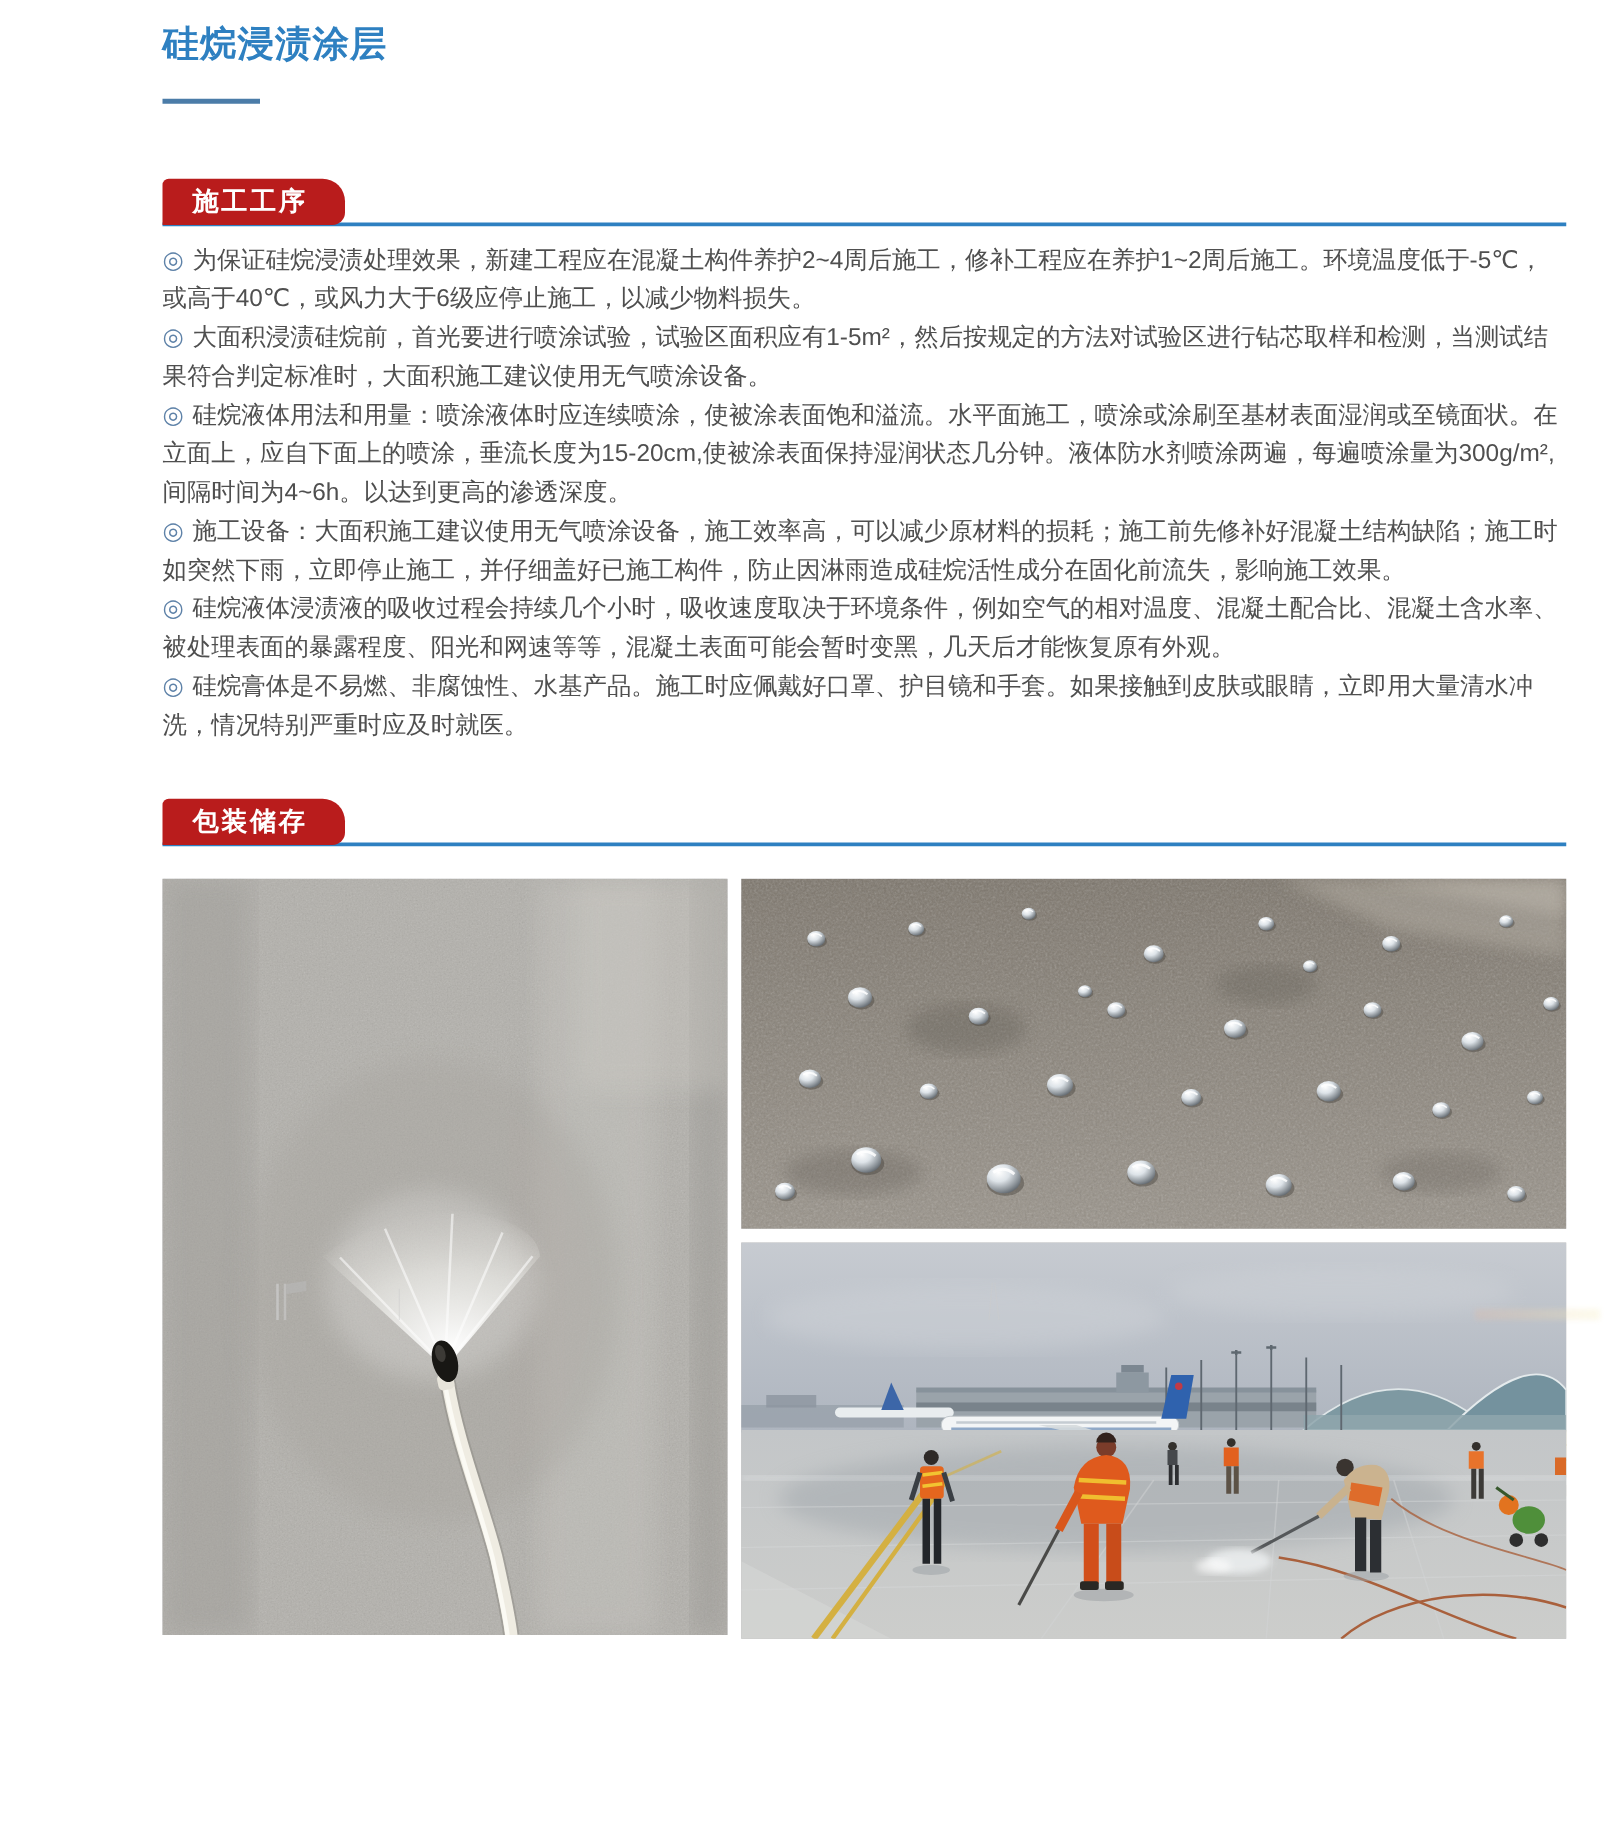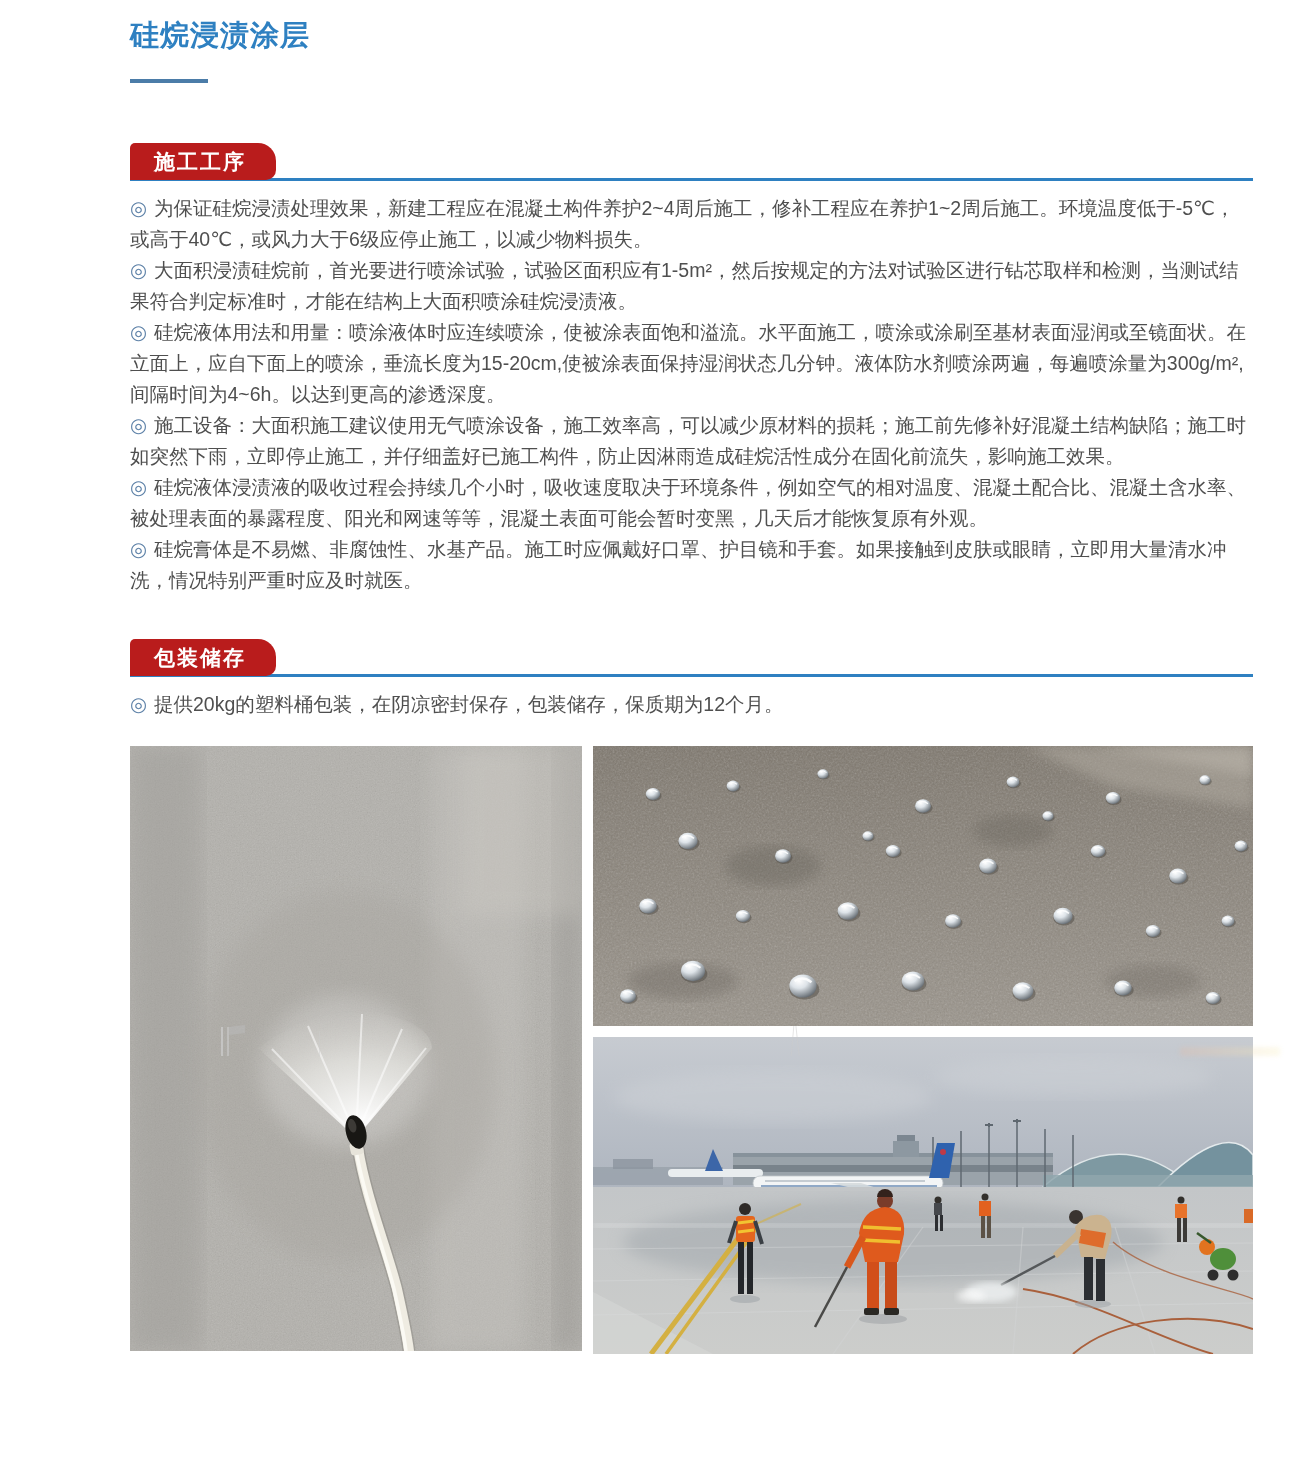--- a/index.html
+++ b/index.html
@@ -50,34 +50,31 @@
 
   <h1 class="title">硅烷浸渍涂层</h1>
   <div class="title-underline"></div>
 
   <section class="section">
     <div class="section-head">
       <div class="badge">施工工序</div>
     </div>
     <div class="bullets">
       <p><span class="bul">◎</span><span>为保证硅烷浸渍处理效果，新建工程应在混凝土构件养护2~4周后施工，修补工程应在养护1~2周后施工。环境温度低于-5℃，或高于40℃，或风力大于6级应停止施工，以减少物料损失。</span></p>
-      <p><span class="bul">◎</span><span>大面积浸渍硅烷前，首光要进行喷涂试验，试验区面积应有1-5m²，然后按规定的方法对试验区进行钻芯取样和检测，当测试结果符合判定标准时，才能在结构上大面积喷涂硅烷浸渍液。</span></p>
+      <p><span class="bul">◎</span><span>大面积浸渍硅烷前，首光要进行喷涂试验，试验区面积应有1-5m²，然后按规定的方法对试验区进行钻芯取样和检测，当测试结果符合判定标准时，大面积施工建议使用无气喷涂设备。</span></p>
       <p><span class="bul">◎</span><span>硅烷液体用法和用量：喷涂液体时应连续喷涂，使被涂表面饱和溢流。水平面施工，喷涂或涂刷至基材表面湿润或至镜面状。在立面上，应自下面上的喷涂，垂流长度为15-20cm,使被涂表面保持湿润状态几分钟。液体防水剂喷涂两遍，每遍喷涂量为300g/m²,间隔时间为4~6h。以达到更高的渗透深度。</span></p>
       <p><span class="bul">◎</span><span>施工设备：大面积施工建议使用无气喷涂设备，施工效率高，可以减少原材料的损耗；施工前先修补好混凝土结构缺陷；施工时如突然下雨，立即停止施工，并仔细盖好已施工构件，防止因淋雨造成硅烷活性成分在固化前流失，影响施工效果。</span></p>
       <p><span class="bul">◎</span><span>硅烷液体浸渍液的吸收过程会持续几个小时，吸收速度取决于环境条件，例如空气的相对温度、混凝土配合比、混凝土含水率、被处理表面的暴露程度、阳光和网速等等，混凝土表面可能会暂时变黑，几天后才能恢复原有外观。</span></p>
       <p><span class="bul">◎</span><span>硅烷膏体是不易燃、非腐蚀性、水基产品。施工时应佩戴好口罩、护目镜和手套。如果接触到皮肤或眼睛，立即用大量清水冲洗，情况特别严重时应及时就医。</span></p>
     </div>
   </section>
 
   <section class="section second">
     <div class="section-head">
       <div class="badge">包装储存</div>
-    </div>
-    <div class="bullets">
-      <p><span class="bul">◎</span><span>提供20kg的塑料桶包装，在阴凉密封保存，包装储存，保质期为12个月。</span></p>
     </div>
   </section>
 
   <div class="photos">
 
     <svg class="photo" width="452" height="605" viewBox="0 0 452 605" role="img" aria-label="混凝土墙面喷涂硅烷照片">
       <defs>
         <filter id="w-nz" x="0" y="0" width="100%" height="100%">
           <feTurbulence type="fractalNoise" baseFrequency="0.75" numOctaves="3" seed="11" stitchTiles="stitch"></feTurbulence>
           <feColorMatrix type="saturate" values="0"></feColorMatrix>

